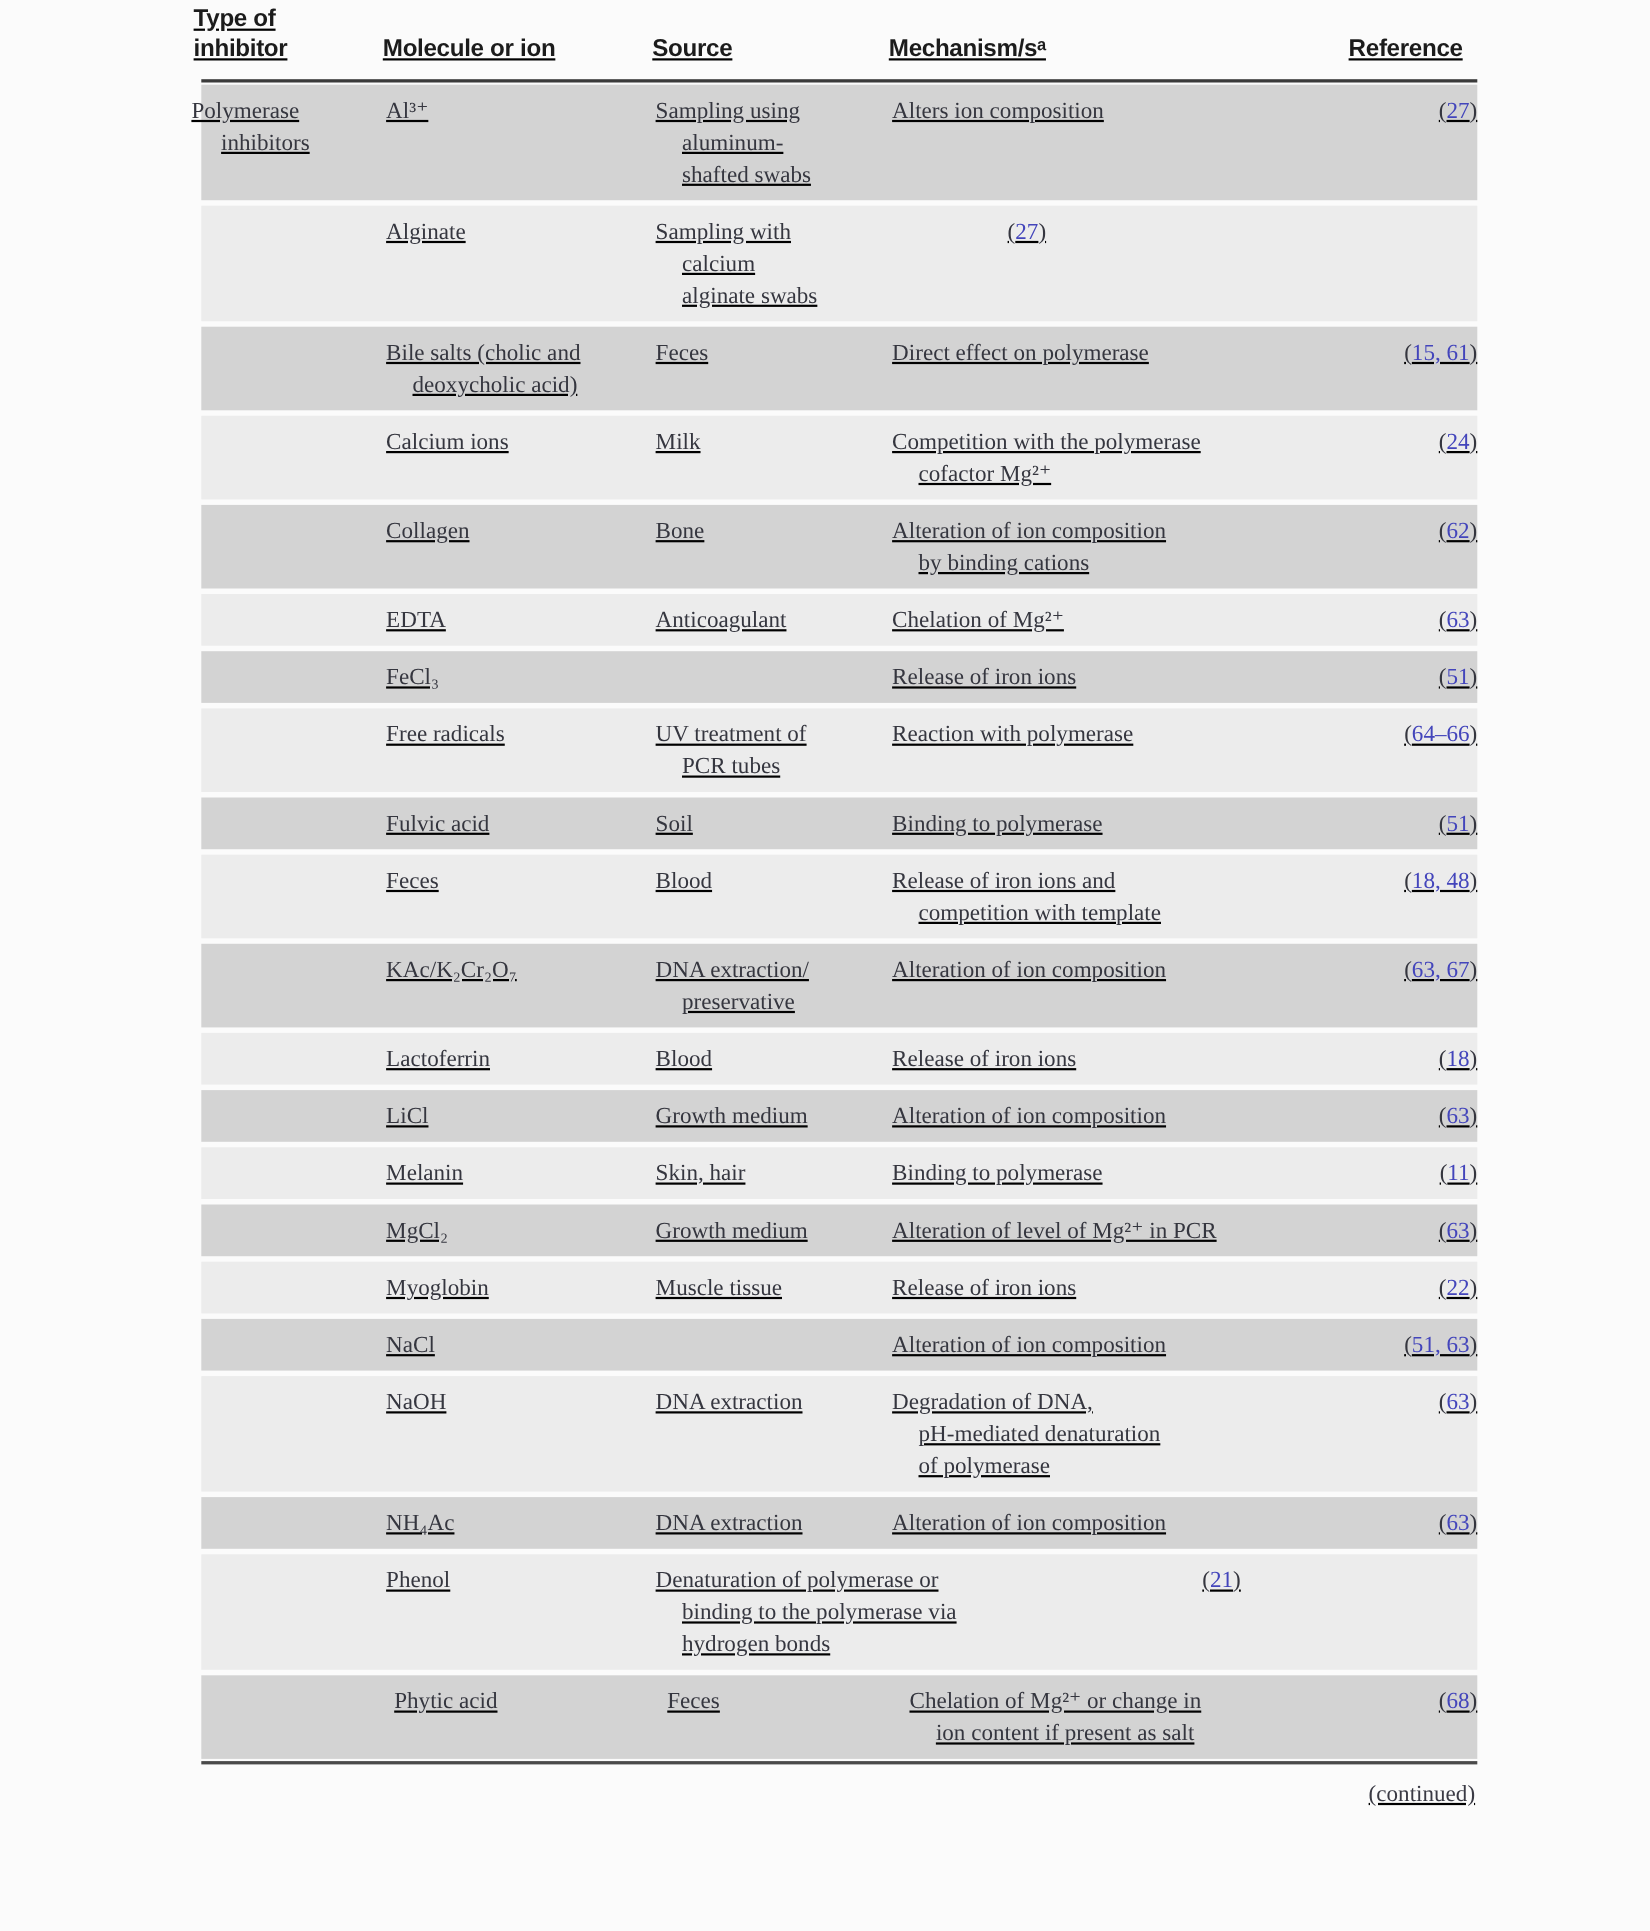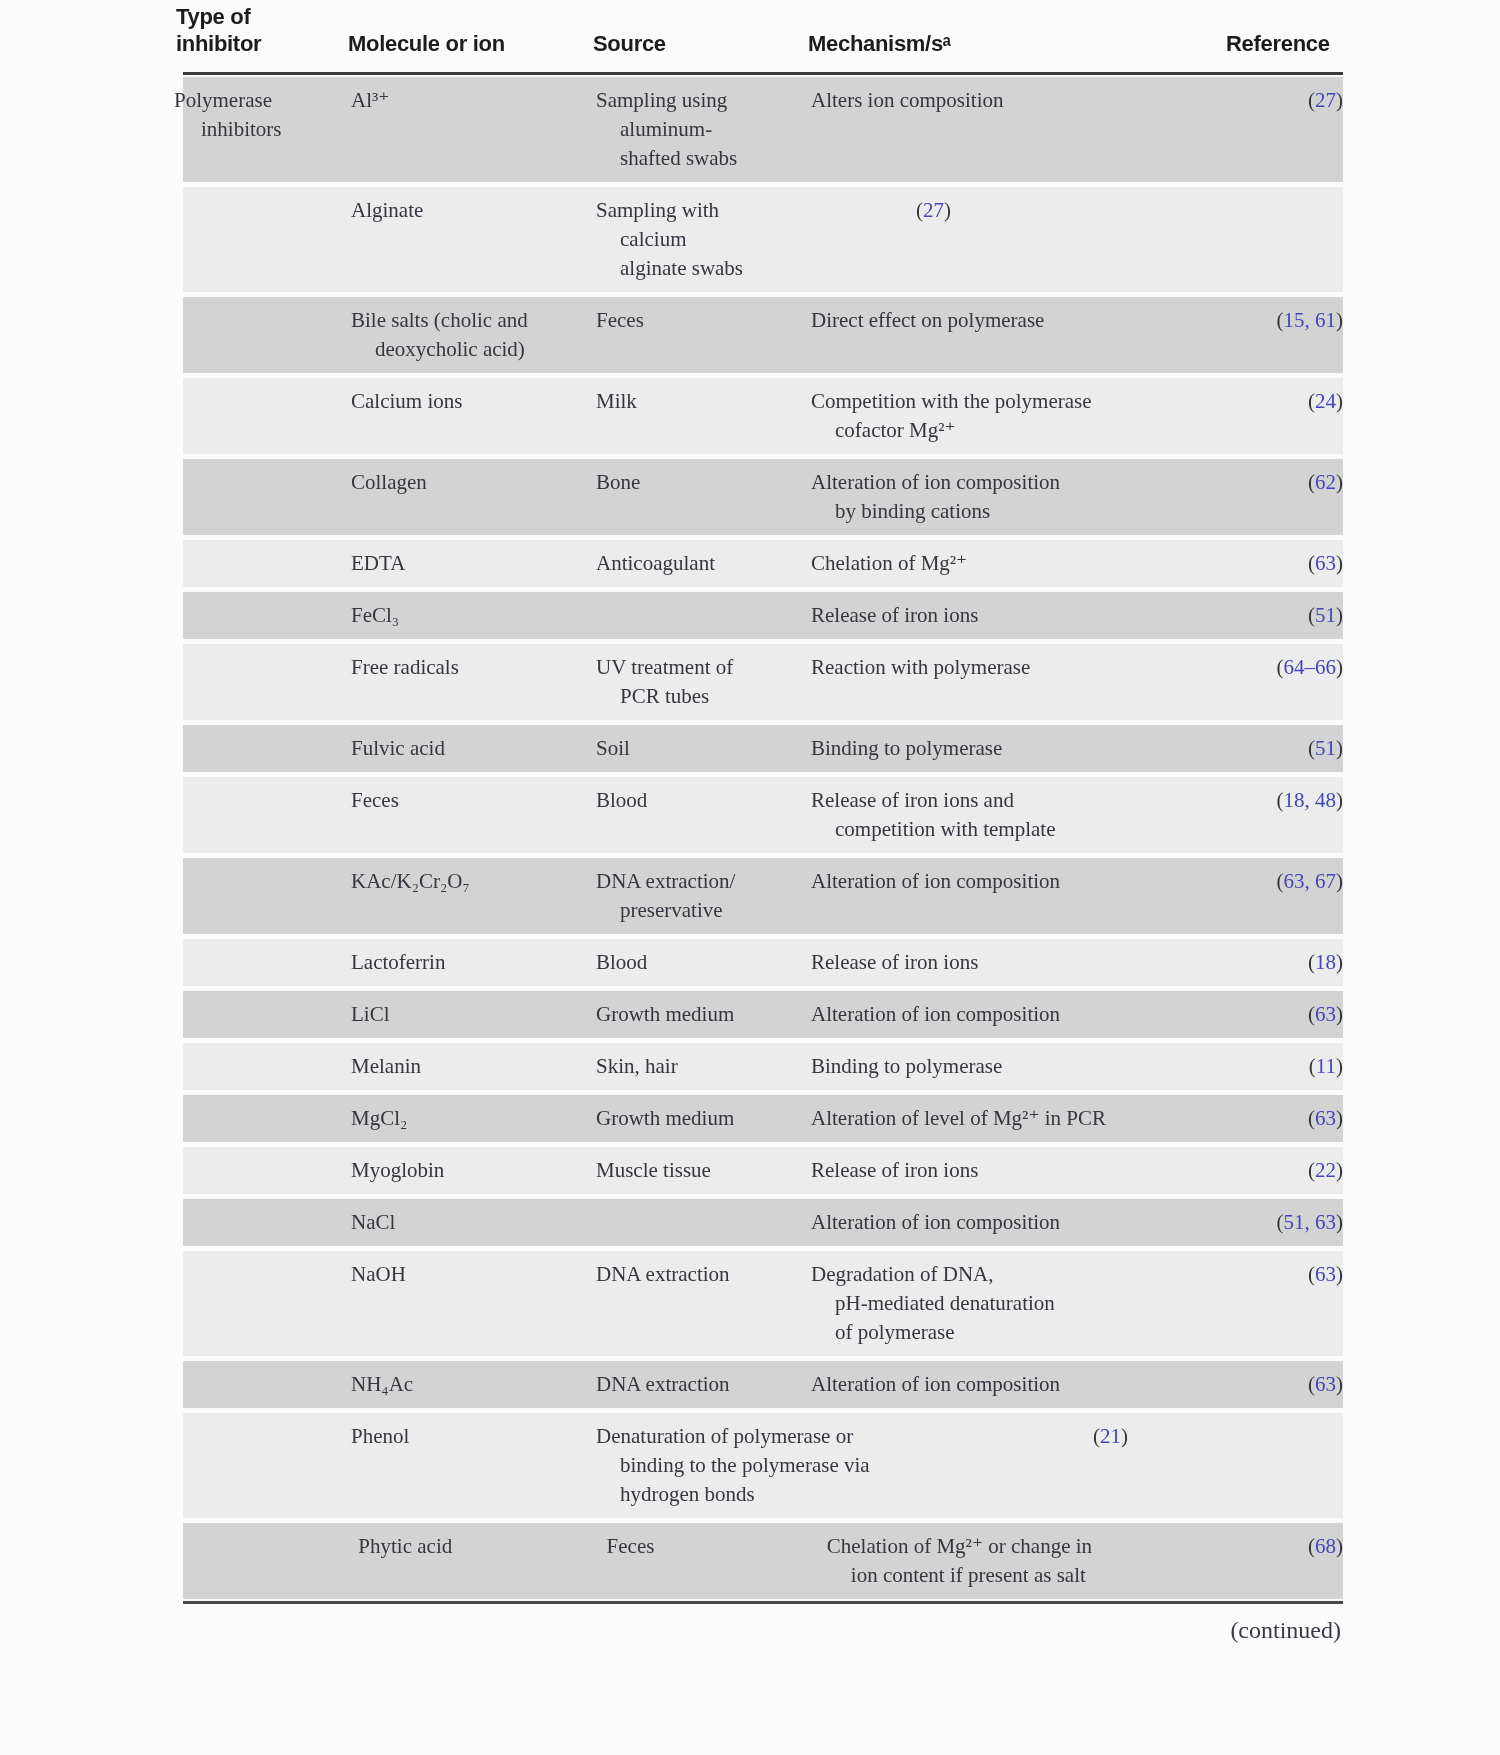--- a/index.html
+++ b/index.html
@@ -12,20 +12,21 @@
     background: #fbfbfb;
     overflow: hidden;
     font-family: "Liberation Serif", "DejaVu Serif", serif;
   }
 
   .tbl {
     position: absolute;
     left: 183px;
     top: 0;
     width: 1160px;
+    text-decoration: underline;
   }
 
   
   .thead {
     display: flex;
     align-items: flex-end;
     padding: 3px 0 15px 0;
   }
   .th {
     font-family: "Liberation Sans", "DejaVu Sans", sans-serif;
@@ -82,21 +83,21 @@
 
   
   .cell.c5 { white-space: nowrap; text-align: right; }
   .paren  { color: var(--text, #35363f); }
   .refnum { color: var(--reference-blue, #4345bb); }
 
   
   .continued {
     margin-top: 13px;
     text-align: right;
-    font-size: 24px;
+    font-size: 21px;
     line-height: 26px;
     color: #3a3a44;
     padding-right: 2px;
   }
 </style>
 </head>
 <body>
 
 <div class="page">
   <div class="tbl">

